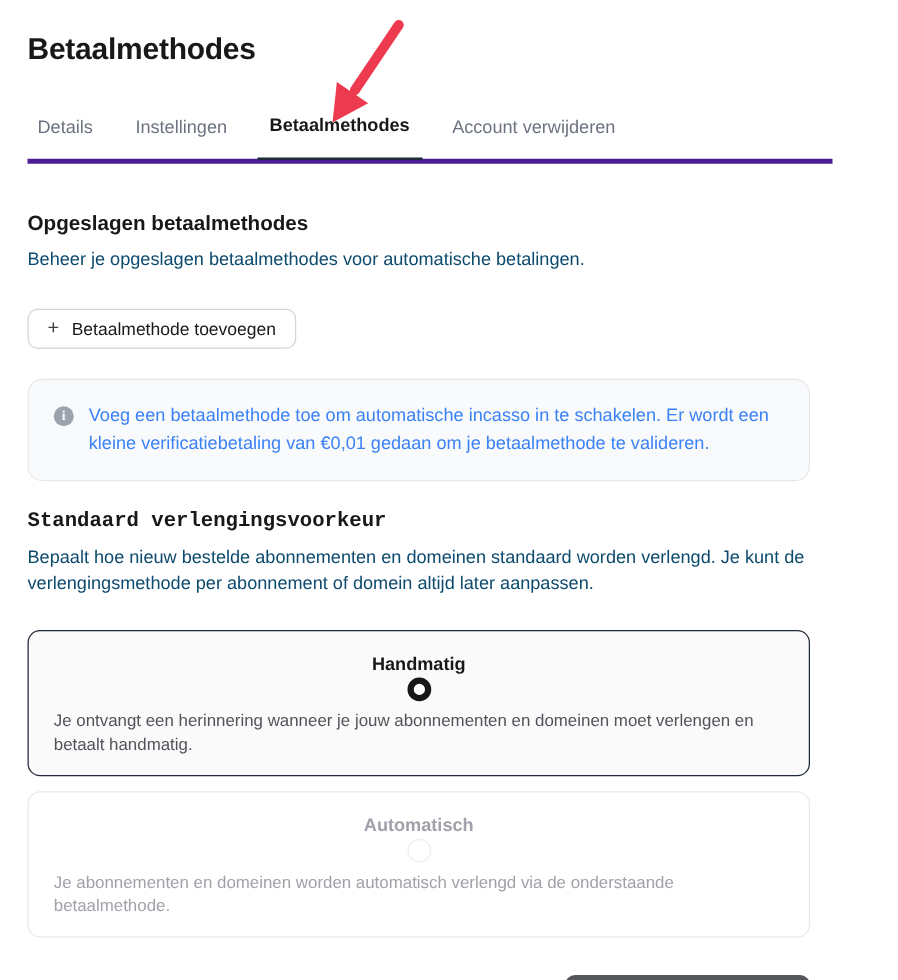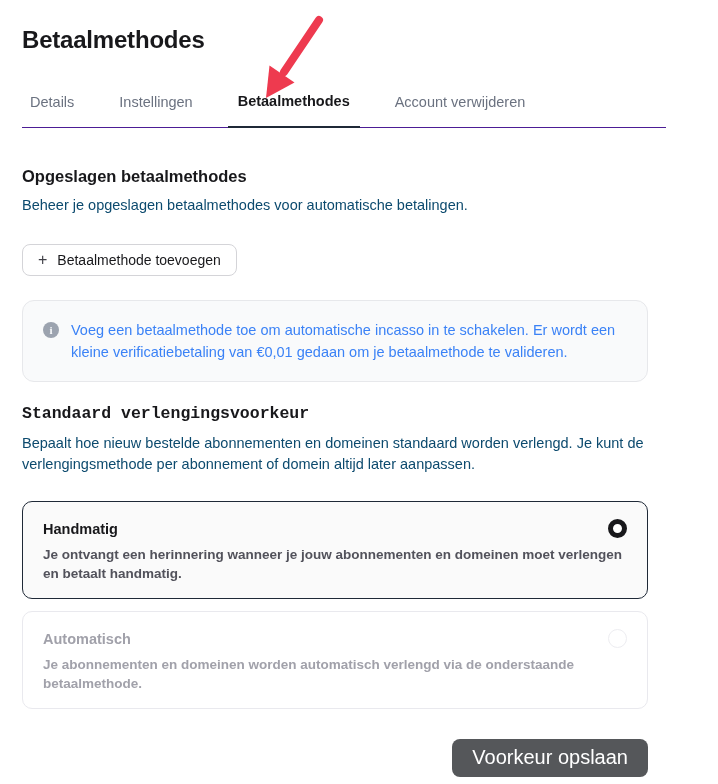--- a/index.html
+++ b/index.html
@@ -27,24 +27,24 @@
     position: absolute;
     left: 253px; top: 12px;
     width: 80px; height: 92px;
     pointer-events: none;
   }
 
   
   .tabbar {
     display: flex;
     align-items: flex-end;
-    gap: 25px;
+    gap: 14px;
     margin-top: 36px;
     margin-right: -18px;
-    border-bottom: 1px solid #4c1d95;
+    border-bottom: 4px solid #4c1d95;
   }
   .tab {
     padding: 2px 10px 16px 10px;
     font-size: 14.5px;
     line-height: 18px;
     color: #6b7280;
     cursor: pointer;
     white-space: nowrap;
     background: none; border: none;
     font-family: inherit;
@@ -139,35 +139,35 @@
   }
   .option-card.disabled {
     margin-top: 12px;
     background: #ffffff;
     border: 1px solid #e9e9ee;
   }
   .option-head {
     display: flex;
     align-items: center;
     justify-content: space-between;
+    flex-direction: column;
   }
   .option-label {
     font-size: 14.5px;
     line-height: 20px;
     font-weight: 600;
     color: #18181b;
   }
   .option-card.disabled .option-label { color: #a1a1aa; font-weight: 600; }
   .option-desc {
     margin-top: 6px;
     font-size: 13.5px;
     line-height: 19px;
     color: #52525b;
     max-width: 632px;
-    font-weight: bold;
   }
   .option-card.disabled .option-desc { color: #a1a1aa; }
 
   .radio {
     flex: 0 0 auto;
     width: 19px; height: 19px;
     border-radius: 50%;
   }
   .radio.on {
     border: 5.5px solid #18181b;

